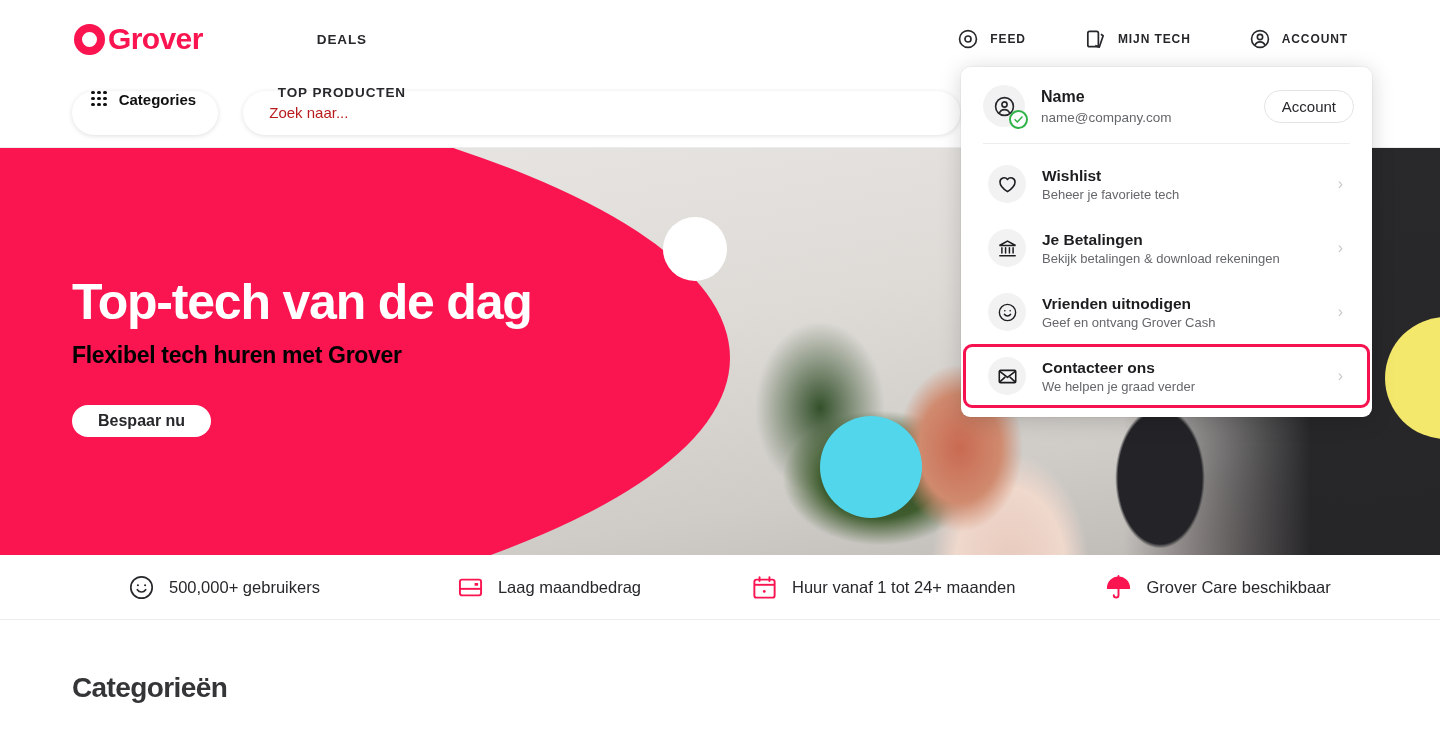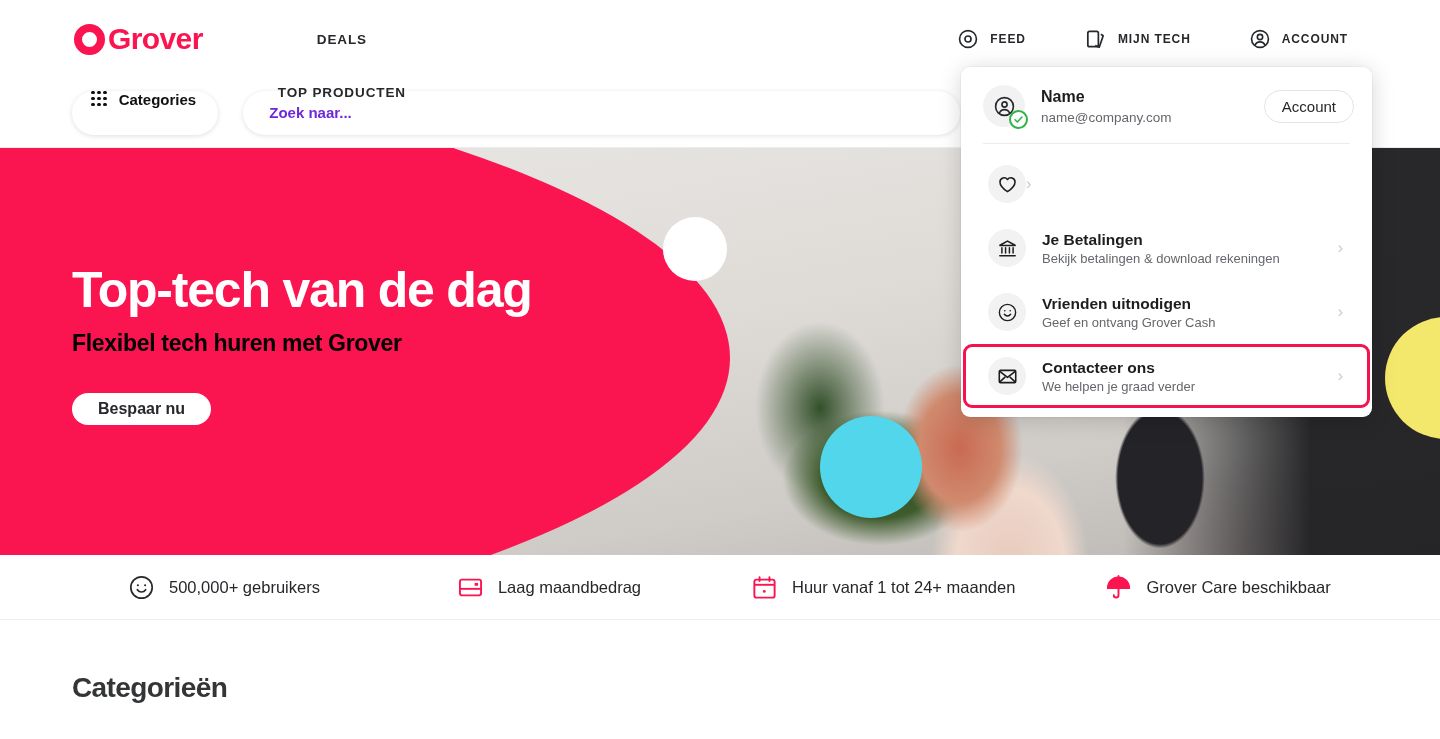--- a/index.html
+++ b/index.html
@@ -47,21 +47,21 @@
     display:flex; align-items:flex-start; gap:12px; padding: 0 22px 0 19px; cursor:pointer;
   }
   .dotgrid { display:grid; grid-template-columns: repeat(3, 3.5px); gap:2.6px; }
   .dotgrid i { width:3.5px; height:3.5px; background:#111; border-radius:50%; display:block; }
   .cat-label { font-size:15px; font-weight:700; color:#111; }
   .search-field {
     margin-left:25px; height:44px; flex:1; margin-right:480px;
     border-radius:22px; background:#fff; box-shadow: 0 1px 5px rgba(0,0,0,0.12);
     display:flex; align-items:center; padding-left:26px;
   }
-  .search-ph { font-size:15px; font-weight:700; color:#6d28d9; }
+  .search-ph { font-size:15px; font-weight:400; color:#b91c1c; }
 
   
   .hero { position:relative; width:1440px; height:407px; overflow:hidden; background:#FA1450; }
   .hero-photo {
     position:absolute; inset:0;
     background:
       radial-gradient(ellipse 120px 150px at 1190px 120px, #15161a 0%, #15161a 58%, rgba(21,22,26,0) 62%),
       radial-gradient(ellipse 70px 110px at 1160px 330px, #242428 0%, #242428 60%, rgba(36,36,40,0) 64%),
       linear-gradient(to right, rgba(0,0,0,0) 78%, rgba(25,25,28,0.92) 91%),
       radial-gradient(ellipse 90px 120px at 960px 300px, #c96a52 0%, #d08a6e 45%, rgba(208,138,110,0) 70%),
@@ -79,21 +79,21 @@
   }
   .hero-pinkshape {
     position:absolute; left:-480px; top:-120px; width:1210px; height:660px;
     background:#FA1450; border-radius:0 100% 100% 0 / 0 50% 50% 0;
   }
   .hero-pinkblock { position:absolute; left:0; top:0; width:260px; height:407px; background:#FA1450; }
   .circ { position:absolute; border-radius:50%; }
   .c-white { left:663px; top:69px; width:64px; height:64px; background:#fff; }
   .c-cyan  { left:820px; top:268px; width:102px; height:102px; background:#52D6EC; }
   .c-yellow{ left:1385px; top:169px; width:122px; height:122px; background:#F3E86B; }
-  .hero-copy { position:absolute; left:72px; top:116px; z-index:3; }
+  .hero-copy { position:absolute; left:72px; top:128px; z-index:3; }
   .hero-title {
     font-size: 50px; font-weight:700; color:#fff; letter-spacing:-1.2px; line-height:1.06;
   }
   .hero-sub { margin-top:13px; font-size:23px; font-weight:700; color:#000000; letter-spacing:-0.3px; }
   .hero-btn {
     margin-top:36px; display:inline-flex; align-items:center; justify-content:center;
     height:32px; padding:0 26px; border-radius:23px; background:#fff; cursor:pointer;
     font-size:16px; font-weight:700; color:#26282B;
   }
 
@@ -314,20 +314,24 @@
     <div class="dd-sep"></div>
 
     <div class="dd-list">
 
       <div class="dd-item">
         <div class="dd-ic">
           <svg width="21" height="21" viewBox="0 0 24 24" fill="none" stroke="#1C1D1F" stroke-width="1.8" stroke-linejoin="round">
             <path d="M12 20.2S3.4 14.8 3.4 9.2a4.8 4.8 0 0 1 8.6-2.9 4.8 4.8 0 0 1 8.6 2.9c0 5.6-8.6 11-8.6 11z"></path>
           </svg>
         </div>
+        <div class="dd-txt">
+          <div class="dd-t">Wishlist</div>
+          <div class="dd-d">Beheer je favoriete tech</div>
+        </div>
         <span class="chev">›</span>
       </div>
 
       <div class="dd-item">
         <div class="dd-ic">
           <svg width="21" height="21" viewBox="0 0 24 24" fill="none" stroke="#1C1D1F" stroke-width="1.7" stroke-linecap="round">
             <path d="M2.8 8.6L12 3.6l9.2 5z"></path>
             <path d="M5.6 11.2v6M9.8 11.2v6M14.2 11.2v6M18.4 11.2v6"></path>
             <path d="M3.2 20.2h17.6"></path>
           </svg>

